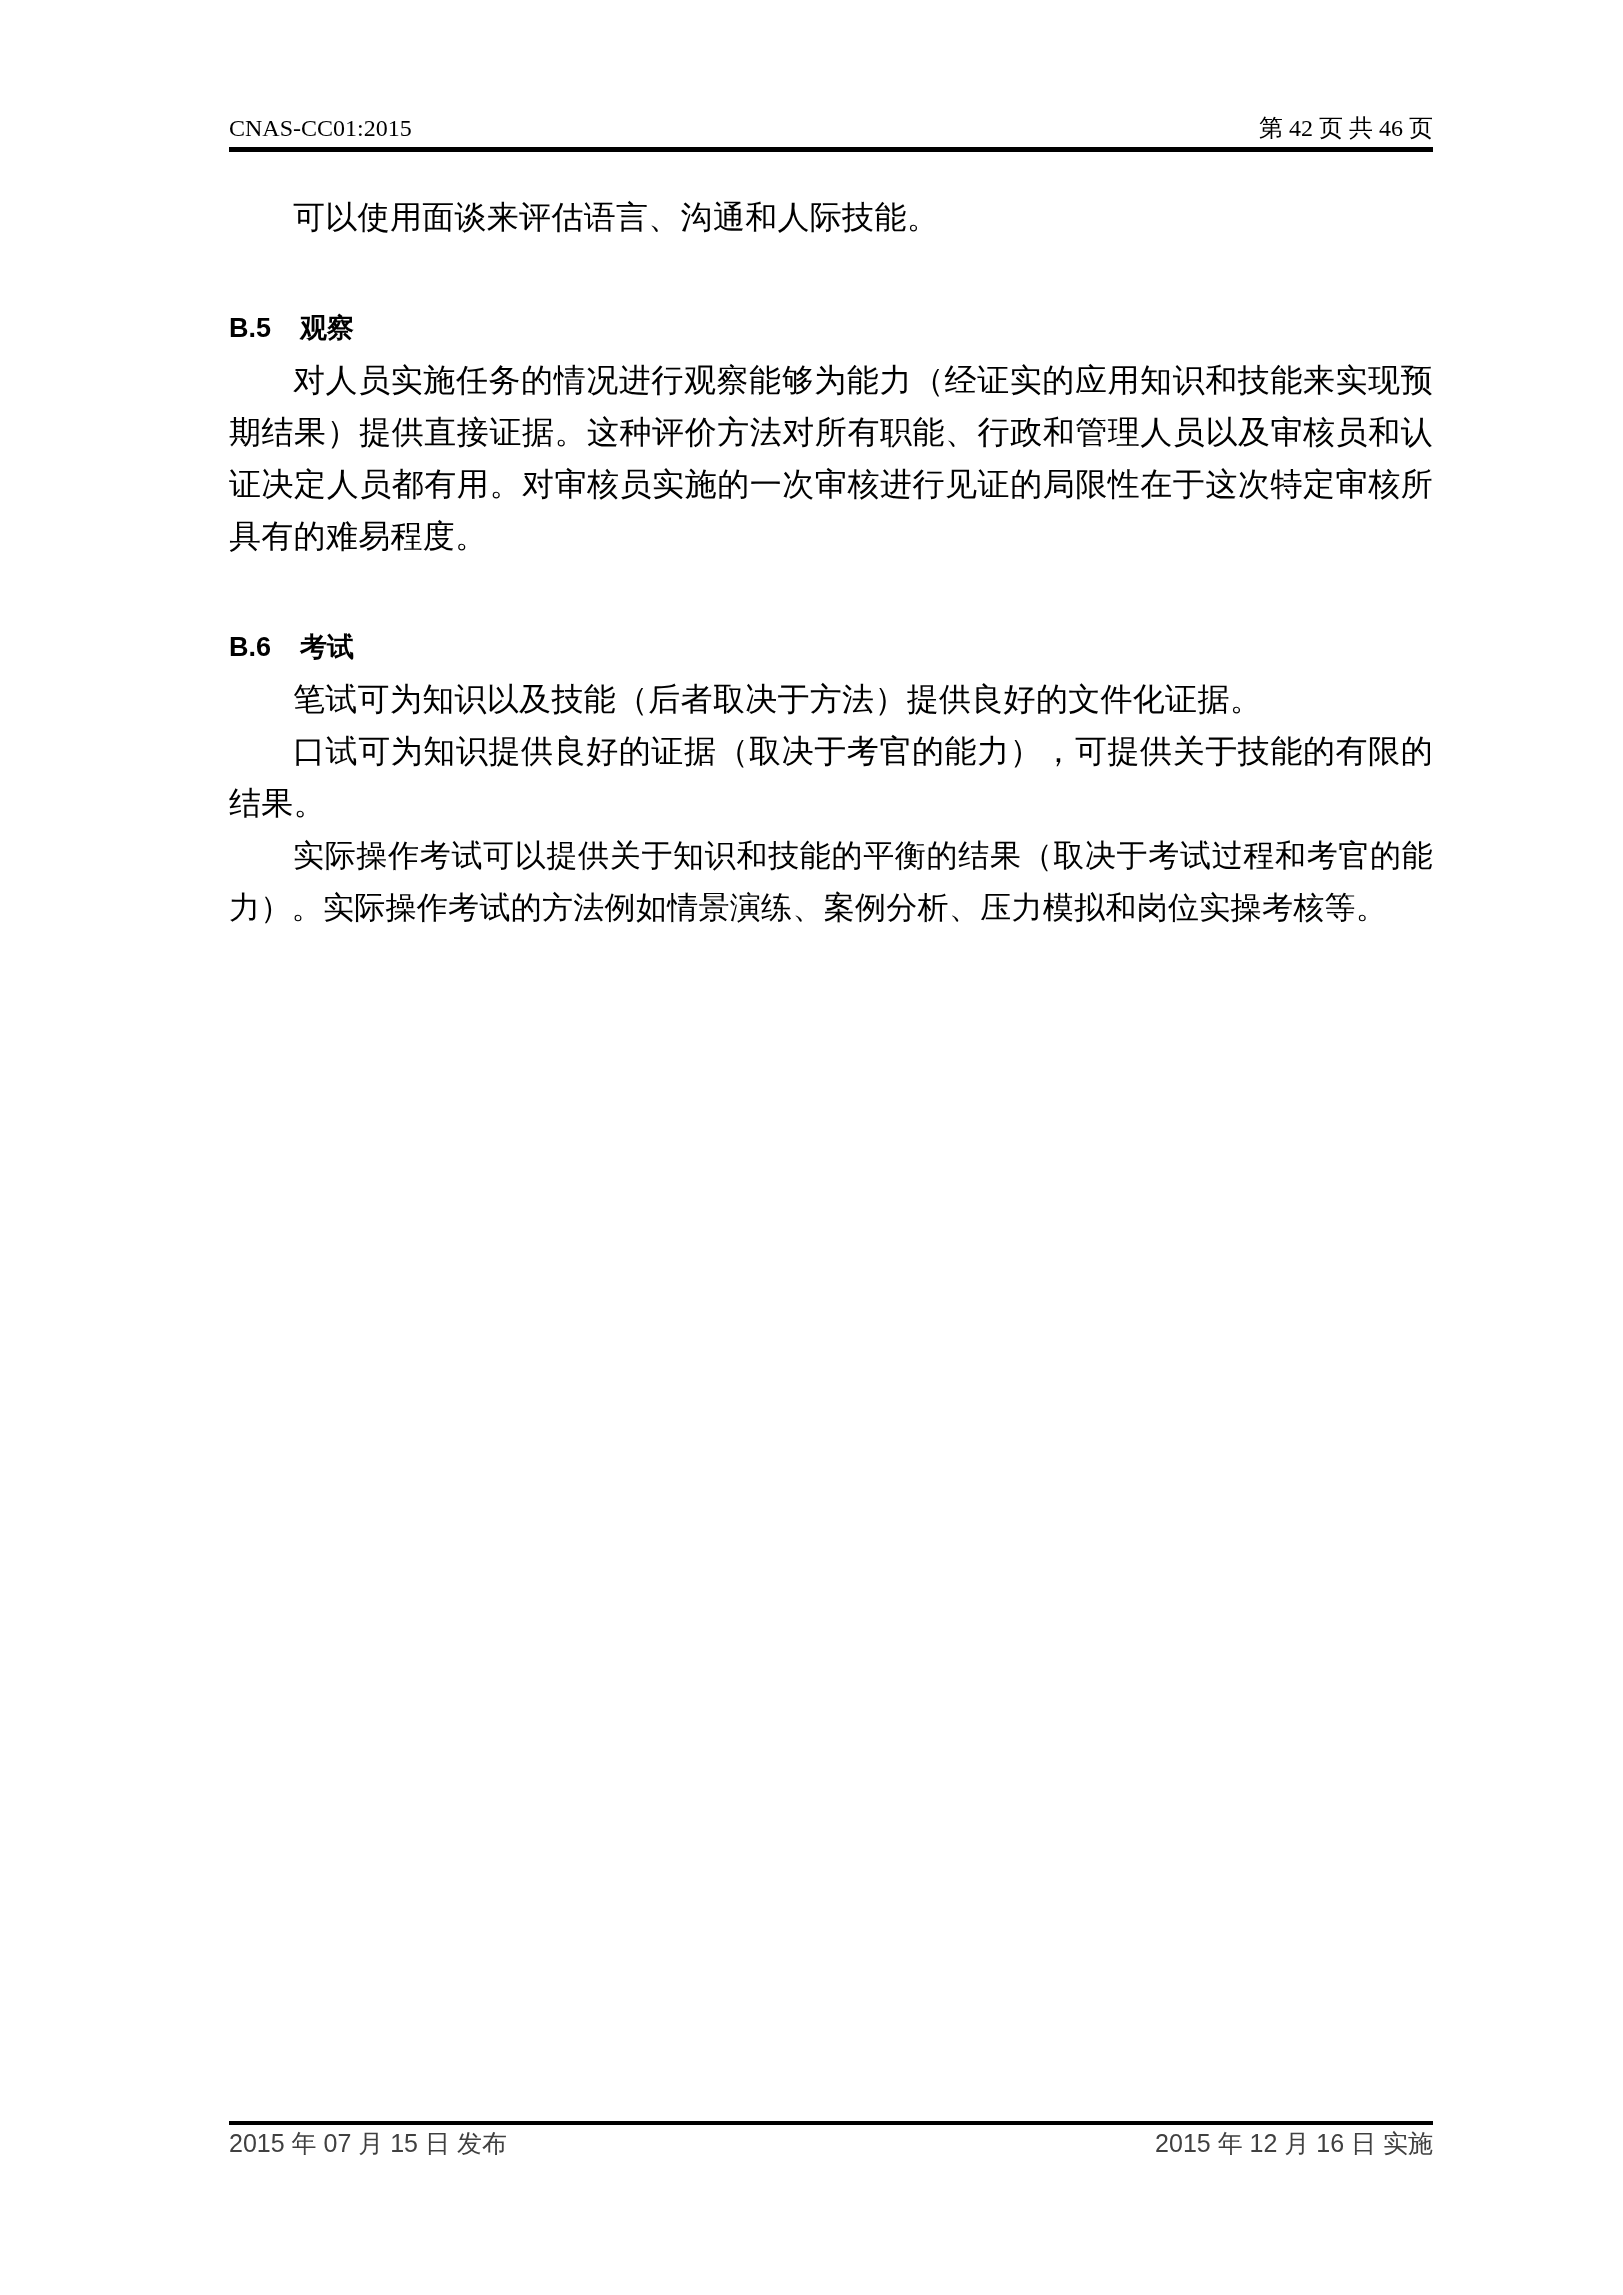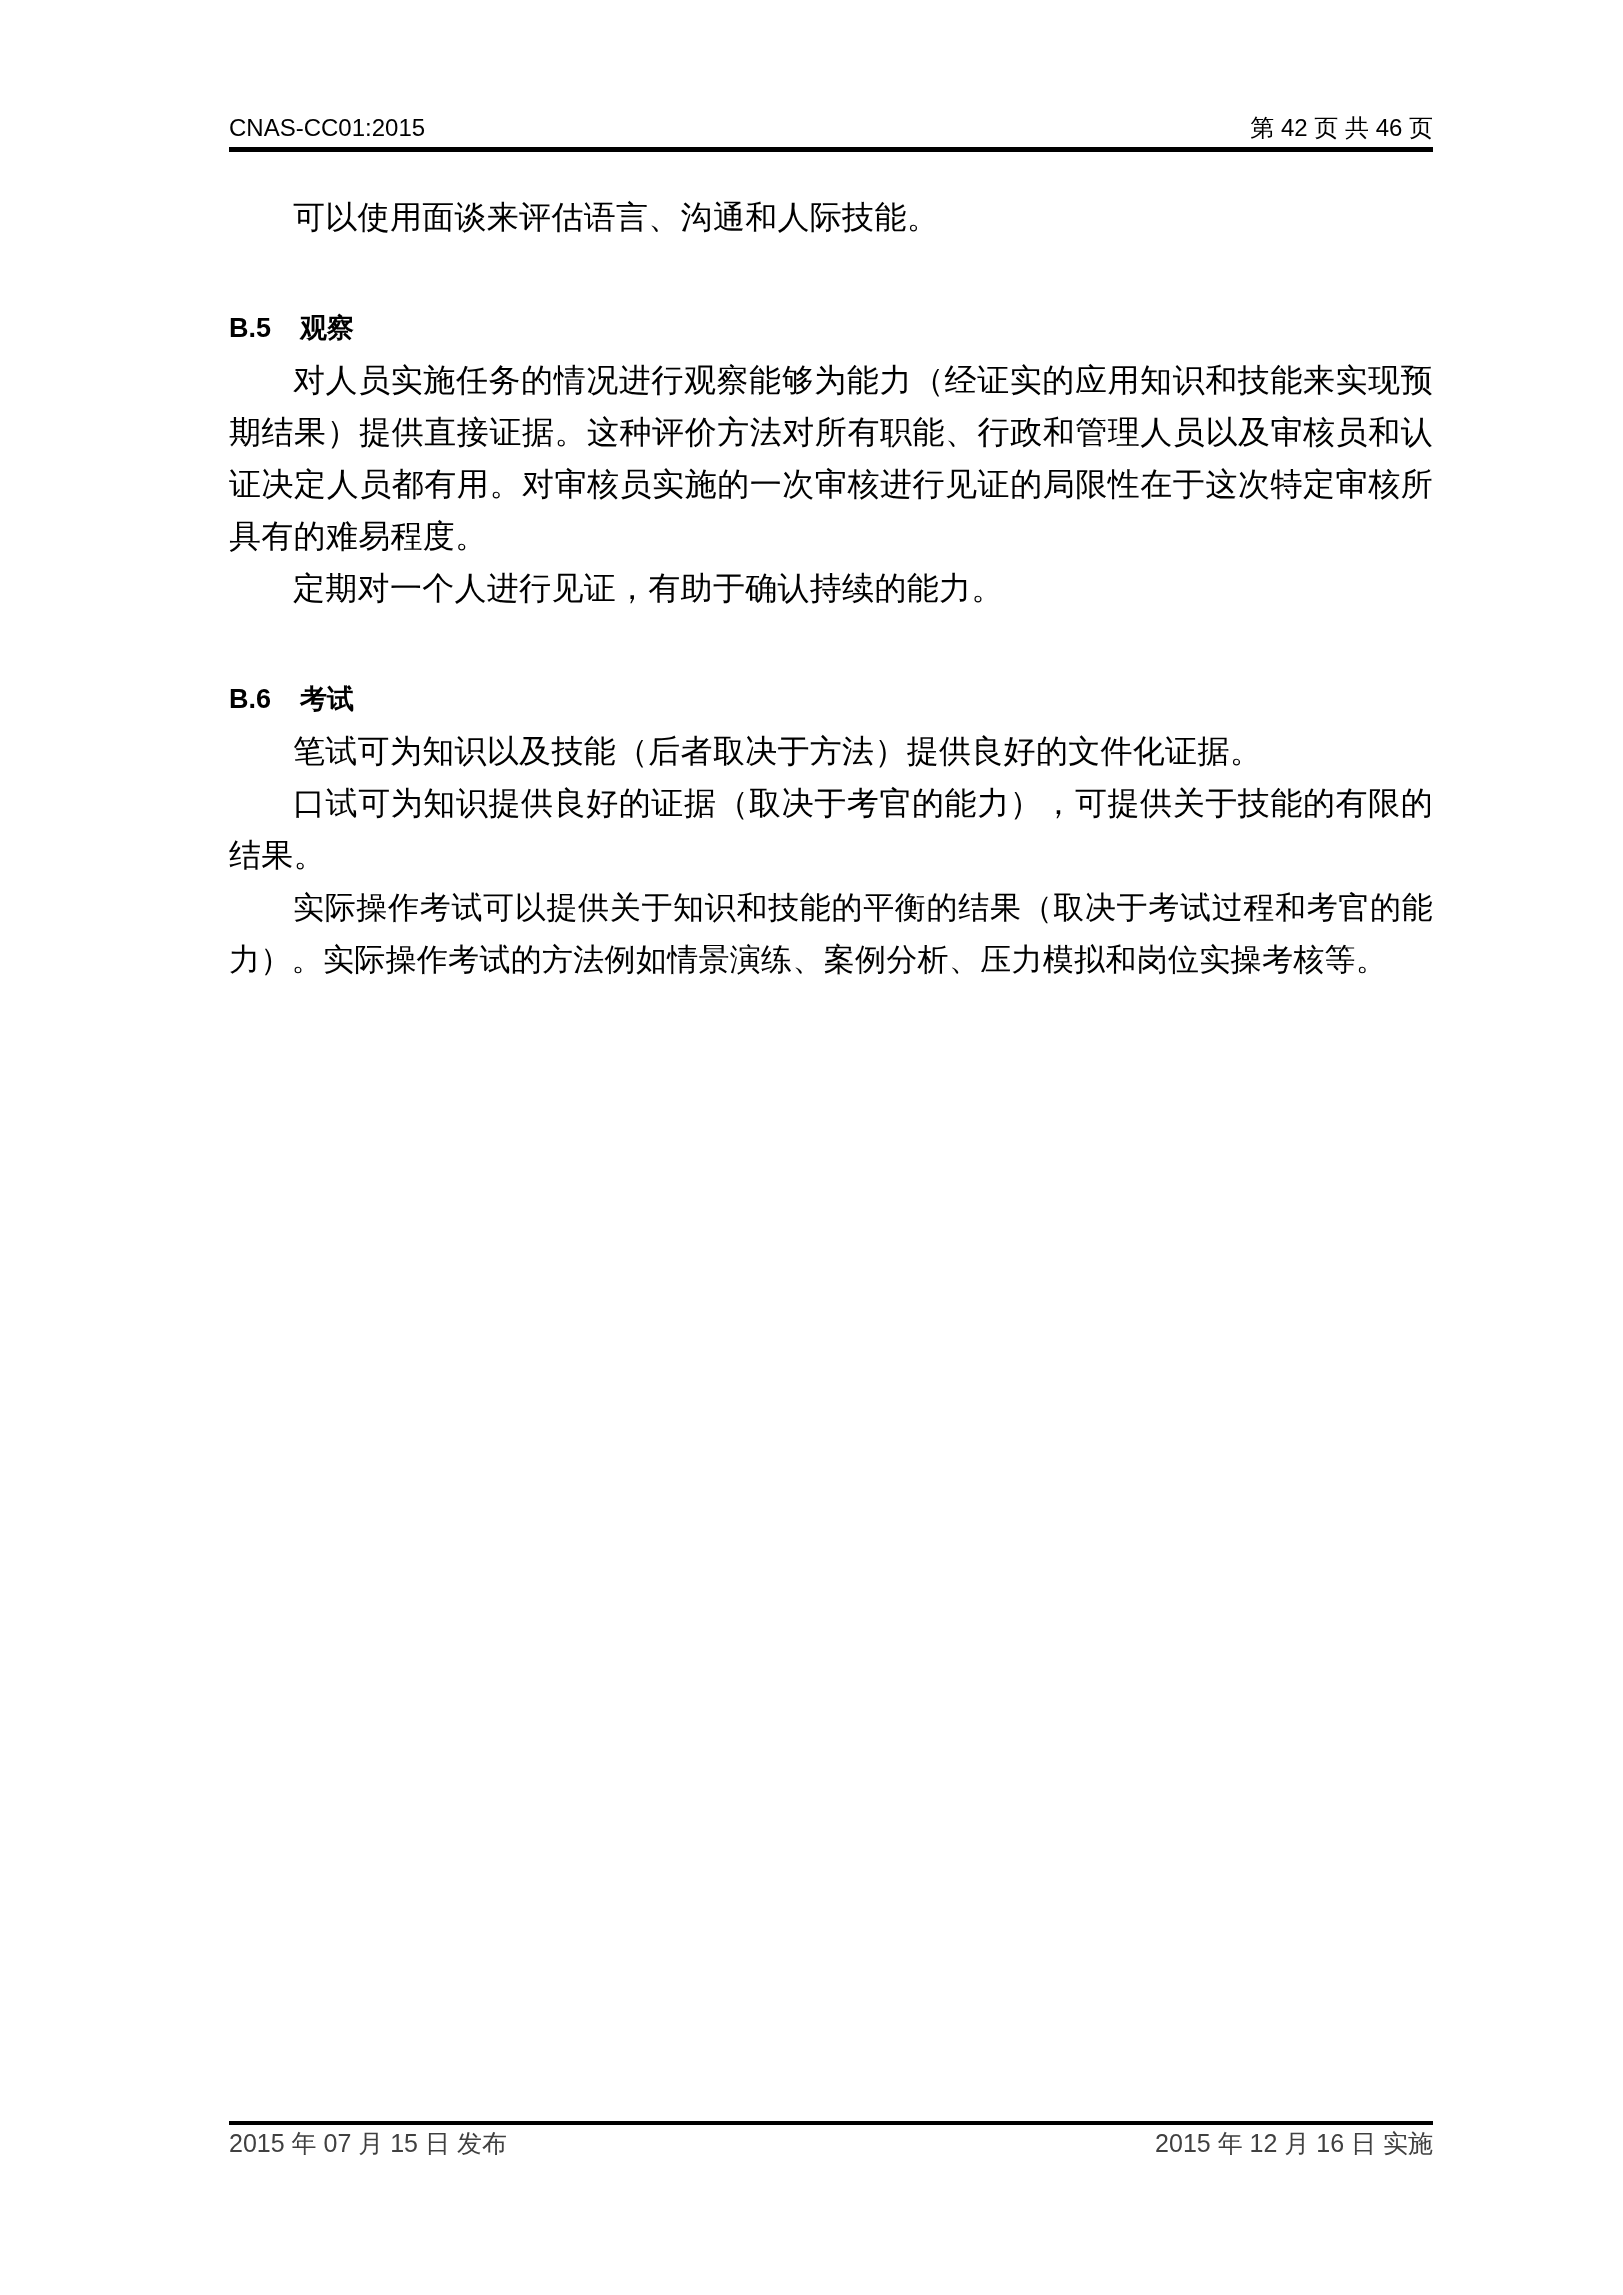--- a/index.html
+++ b/index.html
@@ -19,21 +19,21 @@
   }
   
   .header {
     position: absolute;
     left: 229px;
     top: 113px;
     width: 1204px;
     display: flex;
     justify-content: space-between;
     align-items: flex-end;
-    font-family: Liberation Sans, sans-serif;
+    font-family: Liberation Serif, serif;
     font-size: 24px;
     line-height: 30px;
     color: #000000;
   }
   .rule {
     position: absolute;
     left: 229px;
     width: 1204px;
     height: 4.6px;
     background: #000000;
@@ -96,21 +96,20 @@
     <span>第 42 页 共 46 页</span>
   </div>
   <div class="rule header-rule"></div>
 
   <div class="doc-body">
 
     <p>可以使用面谈来评估语言、沟通和人际技能。</p>
 
     <h2><span class="section-number">B.5</span><span class="section-title">观察</span></h2>
     <p>对人员实施任务的情况进行观察能够为能力（经证实的应用知识和技能来实现预期结果）提供直接证据。这种评价方法对所有职能、行政和管理人员以及审核员和认证决定人员都有用。对审核员实施的一次审核进行见证的局限性在于这次特定审核所具有的难易程度。</p>
-    <p>定期对一个人进行见证，有助于确认持续的能力。</p>
 
     <h2><span class="section-number">B.6</span><span class="section-title">考试</span></h2>
     <p>笔试可为知识以及技能（后者取决于方法）提供良好的文件化证据。</p>
     <p>口试可为知识提供良好的证据（取决于考官的能力），可提供关于技能的有限的结果。</p>
     <p class="fit">实际操作考试可以提供关于知识和技能的平衡的结果（取决于考试过程和考官的能力）。实际操作考试的方法例如情景演练、案例分析、压力模拟和岗位实操考核等。</p>
 
   </div>
 
   <div class="rule footer-rule"></div>
   <div class="footer">

